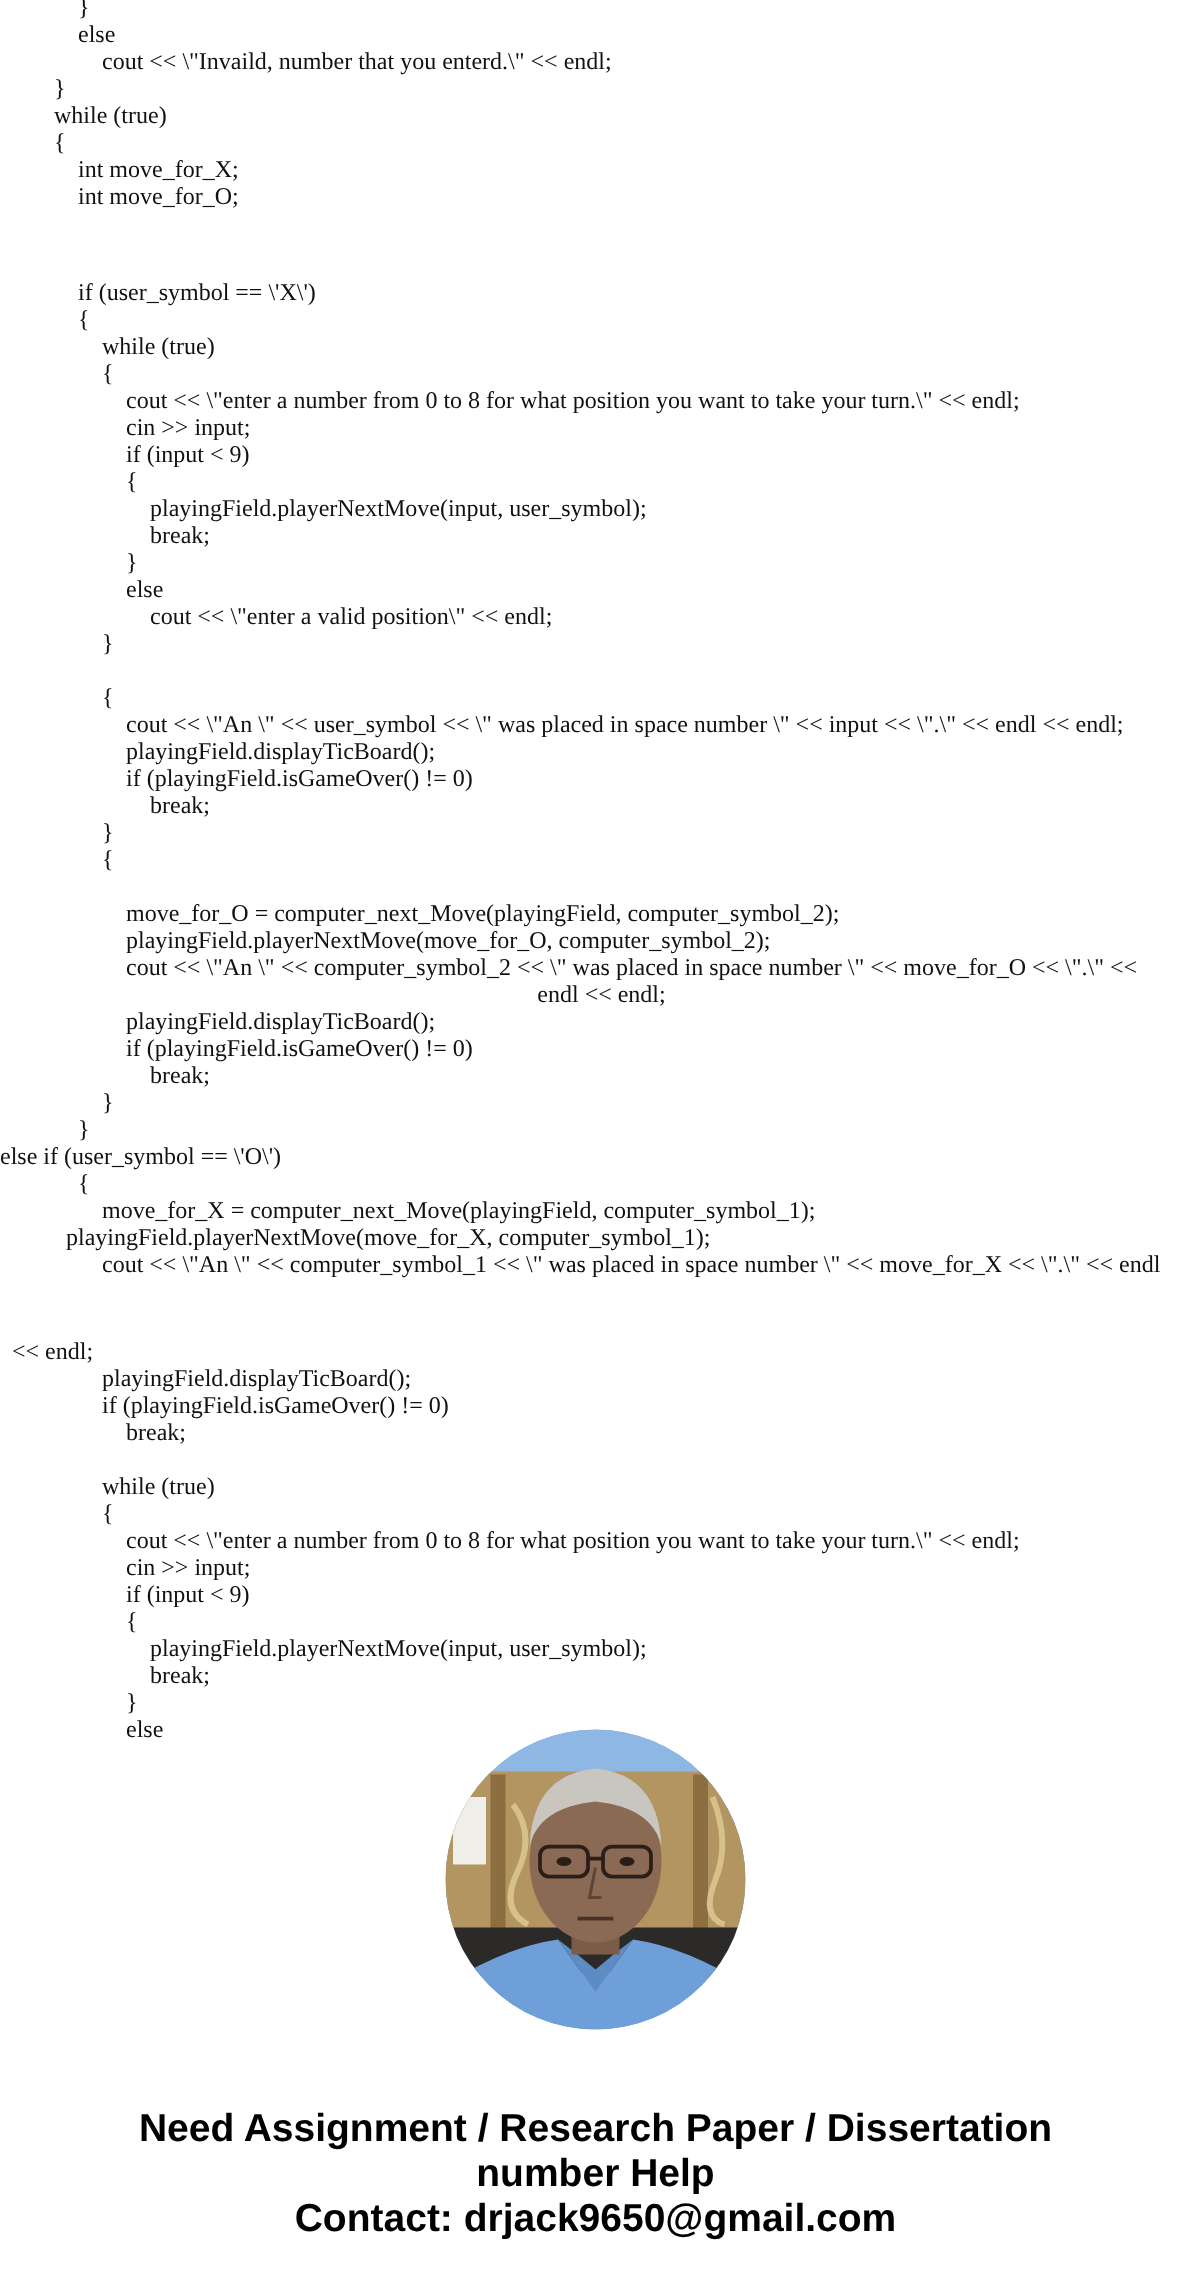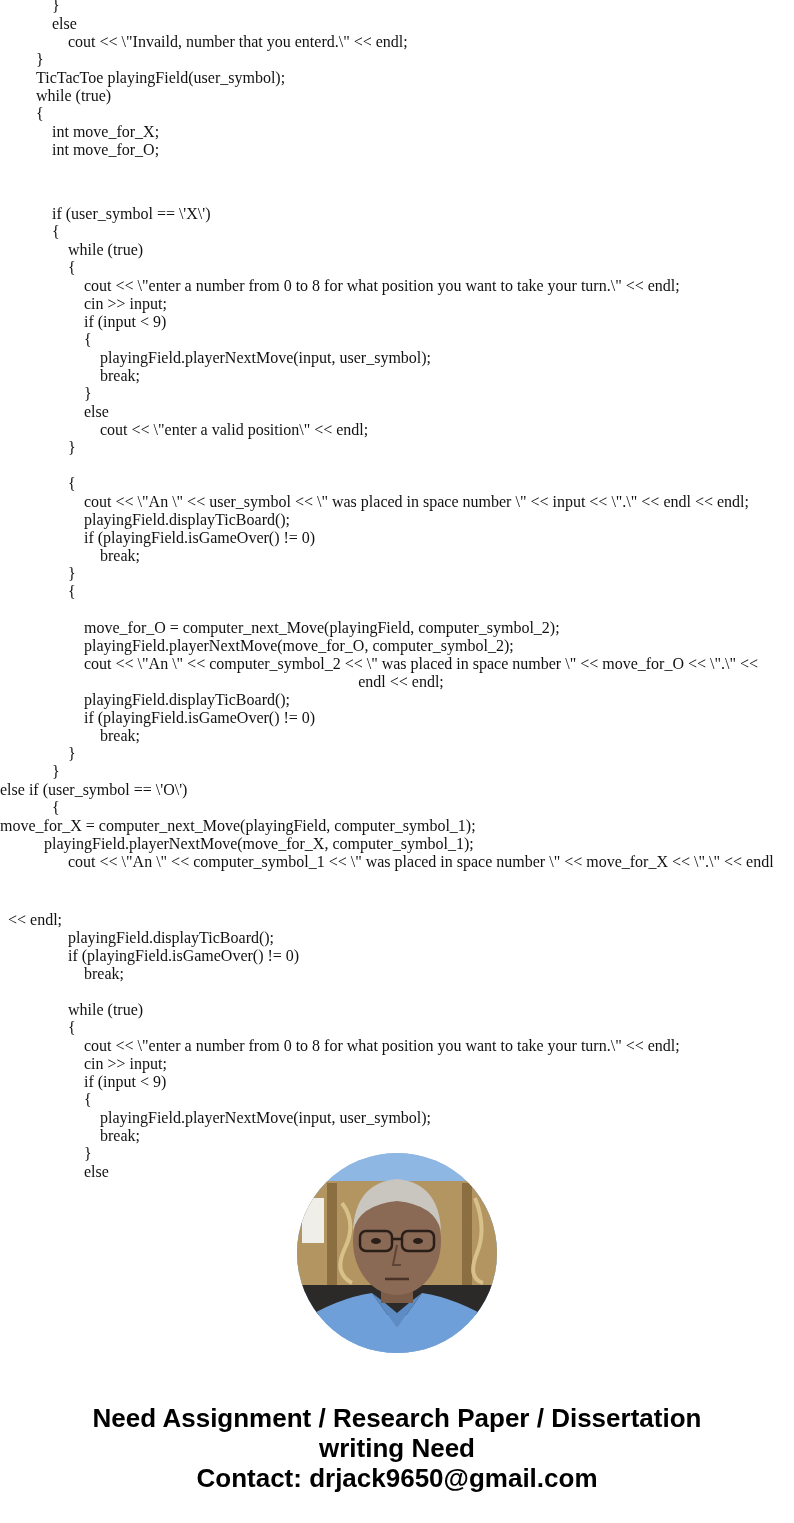--- a/index.html
+++ b/index.html
@@ -24,21 +24,20 @@
     }
   </style>
 </head>
 <body>
 
 <div class="code" id="code">
     <div class="ln" style="padding-left: 52px;">}</div>
     <div class="ln" style="padding-left: 52px;">else</div>
     <div class="ln" style="padding-left: 68px;">cout &lt;&lt; \"Invaild, number that you enterd.\" &lt;&lt; endl;</div>
     <div class="ln" style="padding-left: 36px;">}</div>
-    <div class="ln" style="padding-left: 36px;">TicTacToe playingField(user_symbol);</div>
     <div class="ln" style="padding-left: 36px;">while (true)</div>
     <div class="ln" style="padding-left: 36px;">{</div>
     <div class="ln" style="padding-left: 52px;">int move_for_X;</div>
     <div class="ln" style="padding-left: 52px;">int move_for_O;</div>
     <div class="ln" style="padding-left: 52px;"></div>
     <div class="ln" style="padding-left: 52px; margin-top: 28px;">if (user_symbol == \'X\')</div>
     <div class="ln" style="padding-left: 52px;">{</div>
     <div class="ln" style="padding-left: 68px;">while (true)</div>
     <div class="ln" style="padding-left: 68px;">{</div>
     <div class="ln" style="padding-left: 84px;">cout &lt;&lt; \"enter a number from 0 to 8 for what position you want to take your turn.\" &lt;&lt; endl;</div>
@@ -64,21 +63,21 @@
     <div class="ln" style="padding-left: 84px;">playingField.playerNextMove(move_for_O, computer_symbol_2);</div>
     <div class="ln" style="padding-left: 84px;">cout &lt;&lt; \"An \" &lt;&lt; computer_symbol_2 &lt;&lt; \" was placed in space number \" &lt;&lt; move_for_O &lt;&lt; \".\" &lt;&lt;</div>
     <div class="ln" style="padding-left: 8px; text-align: center;">endl &lt;&lt; endl;</div>
     <div class="ln" style="padding-left: 84px;">playingField.displayTicBoard();</div>
     <div class="ln" style="padding-left: 84px;">if (playingField.isGameOver() != 0)</div>
     <div class="ln" style="padding-left: 100px;">break;</div>
     <div class="ln" style="padding-left: 68px;">}</div>
     <div class="ln" style="padding-left: 52px;">}</div>
     <div class="ln" style="">else if (user_symbol == \'O\')</div>
     <div class="ln" style="padding-left: 52px;">{</div>
-    <div class="ln" style="">move_for_X = computer_next_Move(playingField, computer_symbol_1);</div>
+    <div class="ln" style="padding-left: 68px;">move_for_X = computer_next_Move(playingField, computer_symbol_1);</div>
     <div class="ln" style="padding-left: 44px;">playingField.playerNextMove(move_for_X, computer_symbol_1);</div>
     <div class="ln" style="padding-left: 68px;">cout &lt;&lt; \"An \" &lt;&lt; computer_symbol_1 &lt;&lt; \" was placed in space number \" &lt;&lt; move_for_X &lt;&lt; \".\" &lt;&lt; endl</div>
     <div class="ln" style="padding-left: 8px; margin-top: 40px;">&lt;&lt; endl;</div>
     <div class="ln" style="padding-left: 68px;">playingField.displayTicBoard();</div>
     <div class="ln" style="padding-left: 68px;">if (playingField.isGameOver() != 0)</div>
     <div class="ln" style="padding-left: 84px;">break;</div>
     <div class="ln" style="padding-left: 84px;"></div>
     <div class="ln" style="padding-left: 68px;">while (true)</div>
     <div class="ln" style="padding-left: 68px;">{</div>
     <div class="ln" style="padding-left: 84px;">cout &lt;&lt; \"enter a number from 0 to 8 for what position you want to take your turn.\" &lt;&lt; endl;</div>
@@ -121,15 +120,15 @@
     <ellipse cx="79" cy="88" rx="5" ry="3" fill="#2a1e18"></ellipse>
     <ellipse cx="121" cy="88" rx="5" ry="3" fill="#2a1e18"></ellipse>
 
     <path d="M100 92 L96 112 L104 112" stroke="#5e4436" stroke-width="2" fill="none"></path>
     <line x1="88" y1="126" x2="112" y2="126" stroke="#4a3228" stroke-width="2.5"></line>
   </svg>
 </div>
 
 <div class="footer">
   <div>Need Assignment / Research Paper / Dissertation</div>
-  <div>writing Need</div>
+  <div>number Help</div>
   <div>Contact: drjack9650@gmail.com</div>
 </div>
 
 </body></html>

